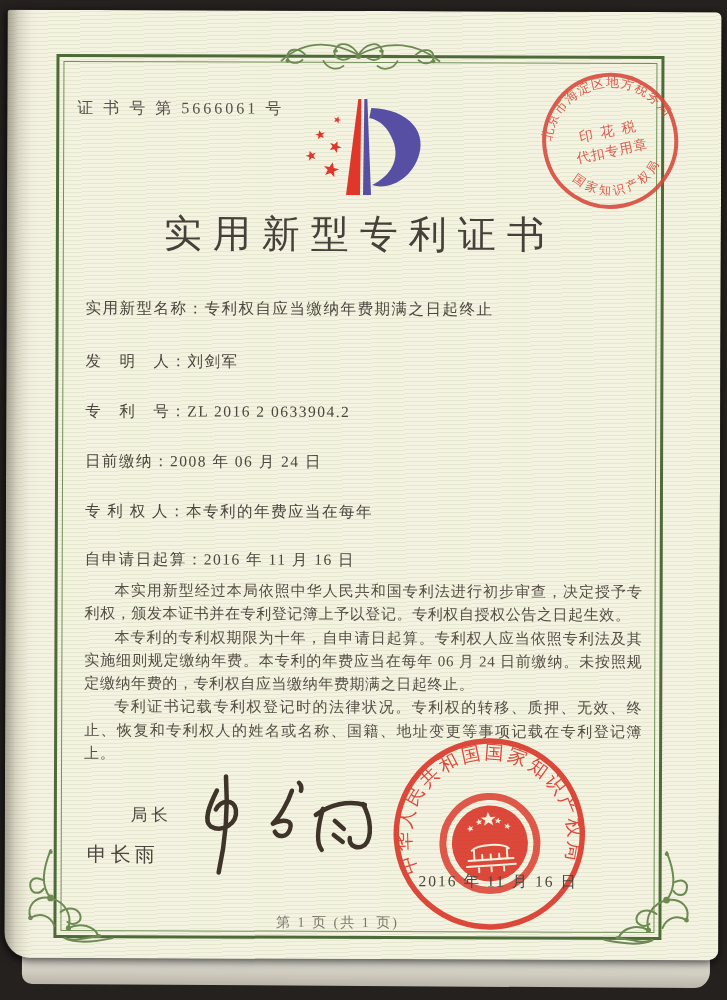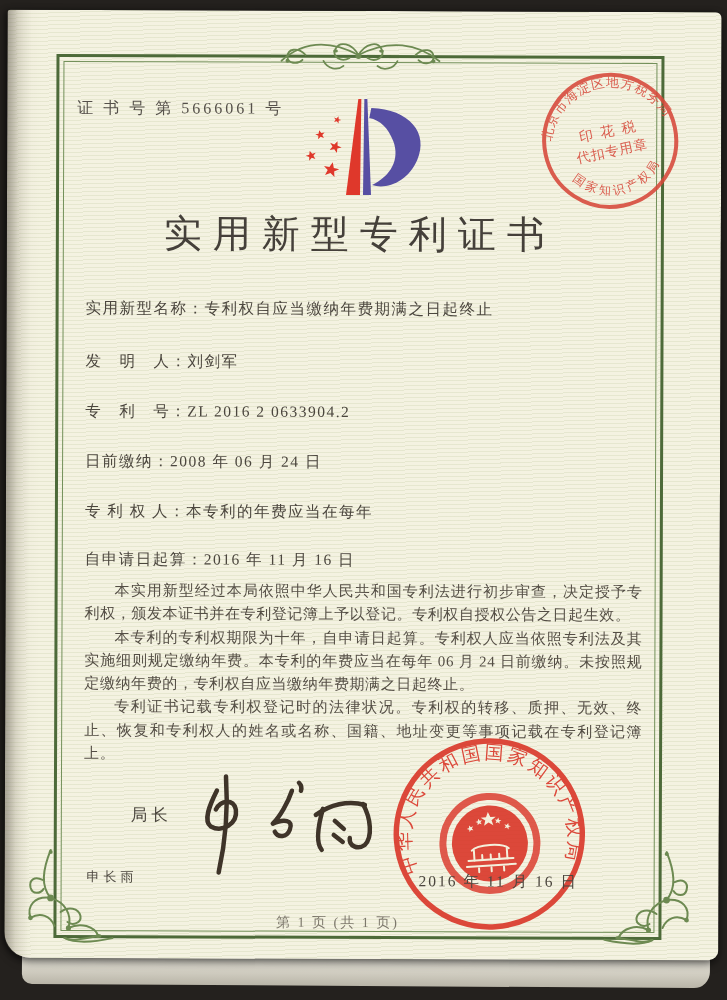--- a/index.html
+++ b/index.html
@@ -66,21 +66,21 @@
     font-size:15.5px;letter-spacing:1.5px;color:#4b463e;white-space:nowrap;
   }
   .f0{top:288px}.f1{top:341px}.f2{top:391px}.f3{top:441px}.f4{top:491px}.f5{top:539px}
   .body-text{
     position:absolute;left:79px;top:569px;width:558px;
     font-size:15px;line-height:23.3px;letter-spacing:.6px;color:#544e45;
     text-align:justify;
   }
   .body-text p{margin:0;text-indent:2em;}
   .post-label{position:absolute;left:82px;top:794px;font-size:16.5px;letter-spacing:4px;color:#4b463e;margin-left:44px;}
-  .post-name{position:absolute;left:82px;top:858px;font-size:13px;letter-spacing:4px;color:#4b463e;}
+  .post-name{position:absolute;left:82px;top:831px;font-size:20px;letter-spacing:4px;color:#4b463e;}
   .signature{position:absolute;left:178px;top:756px;}
   .seal-large{position:absolute;left:382px;top:720px;transform:rotate(-4deg);opacity:.92;}
   .seal-date{
     position:absolute;left:414px;top:860px;z-index:5;
     font-size:15.5px;letter-spacing:2px;color:#4b463e;white-space:nowrap;
   }
   .footer-page{
     position:absolute;left:30px;top:903px;width:606px;text-align:center;
     font-size:14px;letter-spacing:2px;color:#7d786c;
   }

